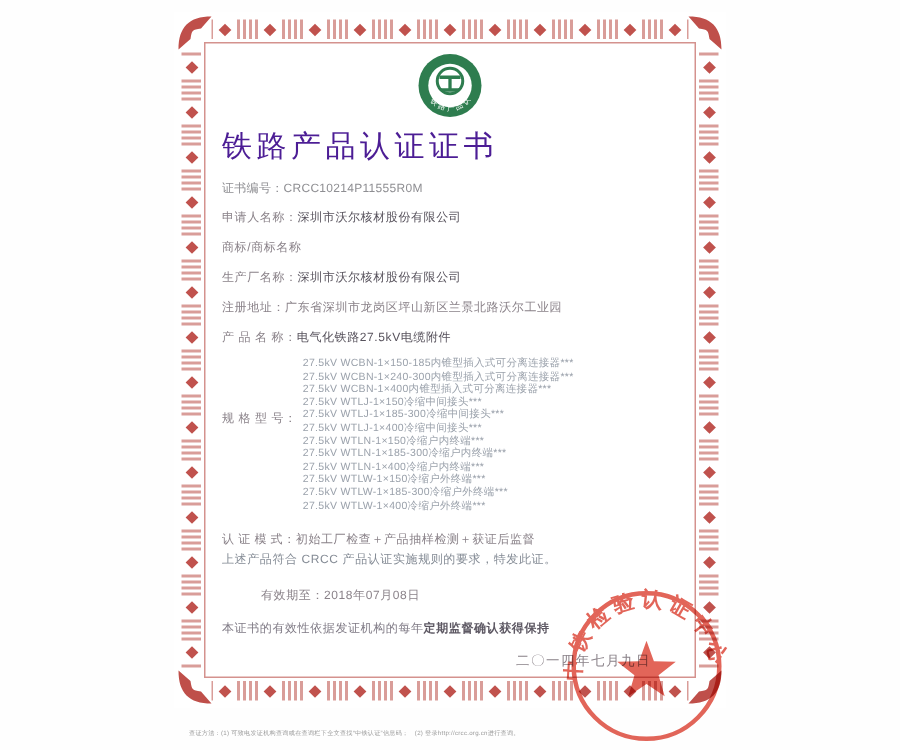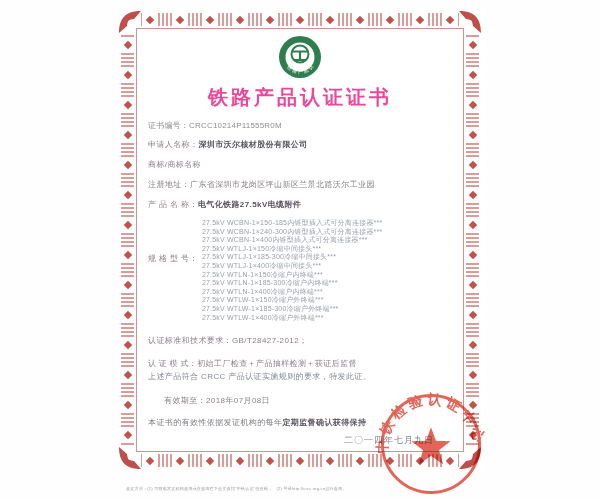--- a/index.html
+++ b/index.html
@@ -21,34 +21,34 @@
   .corner{position:absolute;width:24px;height:24px;}
   .corner svg{width:100%;height:100%;display:block;}
   .corner.tl{left:2px;top:2px;}
   .corner.tr{right:2px;top:2px;transform:rotate(90deg);}
   .corner.br{right:2px;bottom:2px;transform:rotate(180deg);}
   .corner.bl{left:2px;bottom:2px;transform:rotate(270deg);}
   #innerRect{position:absolute;left:20px;top:20px;right:20px;bottom:20px;border:1px solid #d4928e;}
   
   #content{position:absolute;left:22px;top:21px;right:22px;bottom:21px;padding:0 10px;color:#8a8289;}
   #logo{display:block;margin:6px auto 0;width:44px;height:44px;}
-  #title{margin:5px 0 0;text-align:center;font-size:20px;font-weight:700;color:#ec4899;letter-spacing:3px;}
+  #title{margin:5px 0 0;text-align:left;font-size:20px;font-weight:400;color:#4c1d95;letter-spacing:3px;}
   #certline{text-align:left;font-size:8px;margin-top:9px;color:#8e8e92;letter-spacing:.2px;}
   .fieldrow{font-size:8px;line-height:9px;margin-top:9px;letter-spacing:.4px;white-space:nowrap;}
-  .fieldrow .val.bold{color:#57525c;font-weight:700;}
+  .fieldrow .val.bold{color:#57525c;font-weight:400;}
   .fieldrow.gap{margin-top:11px;}
   #specsrow{display:flex;font-size:8px;margin-top:10px;letter-spacing:.4px;}
   #specsLabel{white-space:nowrap;flex:none;margin-top:34px;}
   #specsList{list-style:none;margin:0;padding:0 0 0 4px;font-size:7px;color:#9aa1ab;letter-spacing:.2px;}
   #specsList li{line-height:8.6px;white-space:nowrap;}
   .para{font-size:8px;letter-spacing:.4px;white-space:nowrap;}
   #standardLine{margin-top:13px;}
   #modeLine{margin-top:12px;font-family:Liberation Serif, serif;}
   #conformLine{margin-top:2px;color:#848b95;}
-  #validityLine{margin-top:13px;margin-left:16px;}
+  #validityLine{margin-top:13px;margin-left:26px;}
   #noteLine{margin-top:11px;color:#7f7a85;}
   #noteLine b{color:#5d5863;margin-top:32px;}
   #issueDate{position:absolute;right:28px;bottom:4px;font-size:9px;color:#8a8289;letter-spacing:1px;}
   
   #stamp{position:absolute;left:375px;top:388px;width:112px;height:112px;opacity:.85;
          mix-blend-mode:multiply;pointer-events:none;}
   
   #footer{position:absolute;left:126px;top:486px;width:360px;font-size:5px;color:#9b9b9b;
           transform:scale(.82);transform-origin:0 0;white-space:nowrap;letter-spacing:.2px;}
 </style>
@@ -457,20 +457,21 @@
         </text>
       </svg>
 
       <h1 id="title">铁路产品认证证书</h1>
 
       <div id="certline"><span>证书编号：</span><span>CRCC10214P11555R0M</span></div>
 
       <div id="fields">
           <div class="fieldrow"><span>申请人名称：</span><span class="val bold">深圳市沃尔核材股份有限公司</span></div>
           <div class="fieldrow gap"><span>商标/商标名称</span><span class="val"></span></div>
+          <div class="fieldrow gap"><span>生产厂名称：</span><span class="val bold">深圳市沃尔核材股份有限公司</span></div>
           <div class="fieldrow gap"><span>注册地址：</span><span class="val">广东省深圳市龙岗区坪山新区兰景北路沃尔工业园</span></div>
           <div class="fieldrow gap"><span>产 品 名 称：</span><span class="val bold">电气化铁路27.5kV电缆附件</span></div>
         </div>
 
       <div id="specsrow">
         <span id="specsLabel">规 格 型 号：</span>
         <ul id="specsList">
             <li>27.5kV WCBN-1×150-185内锥型插入式可分离连接器***</li>
             <li>27.5kV WCBN-1×240-300内锥型插入式可分离连接器***</li>
             <li>27.5kV WCBN-1×400内锥型插入式可分离连接器***</li>
@@ -479,21 +480,20 @@
             <li>27.5kV WTLJ-1×400冷缩中间接头***</li>
             <li>27.5kV WTLN-1×150冷缩户内终端***</li>
             <li>27.5kV WTLN-1×185-300冷缩户内终端***</li>
             <li>27.5kV WTLN-1×400冷缩户内终端***</li>
             <li>27.5kV WTLW-1×150冷缩户外终端***</li>
             <li>27.5kV WTLW-1×185-300冷缩户外终端***</li>
             <li>27.5kV WTLW-1×400冷缩户外终端***</li>
           </ul>
       </div>
 
-      <div class="para" id="standardLine">认证标准和技术要求：GB/T28427-2012；</div>
       <div class="para" id="modeLine">认 证 模 式：初始工厂检查＋产品抽样检测＋获证后监督</div>
       <div class="para" id="conformLine">上述产品符合 CRCC 产品认证实施规则的要求，特发此证。</div>
       <div class="para" id="validityLine">有效期至：2018年07月08日</div>
       <div class="para" id="noteLine"><span>本证书的有效性依据发证机构的每年</span><b>定期监督确认获得保持</b></div>
 
       <div id="issueDate">二〇一四年七月九日</div>
     </div>
   </div>
 
   <svg id="stamp" viewBox="0 0 120 120">

